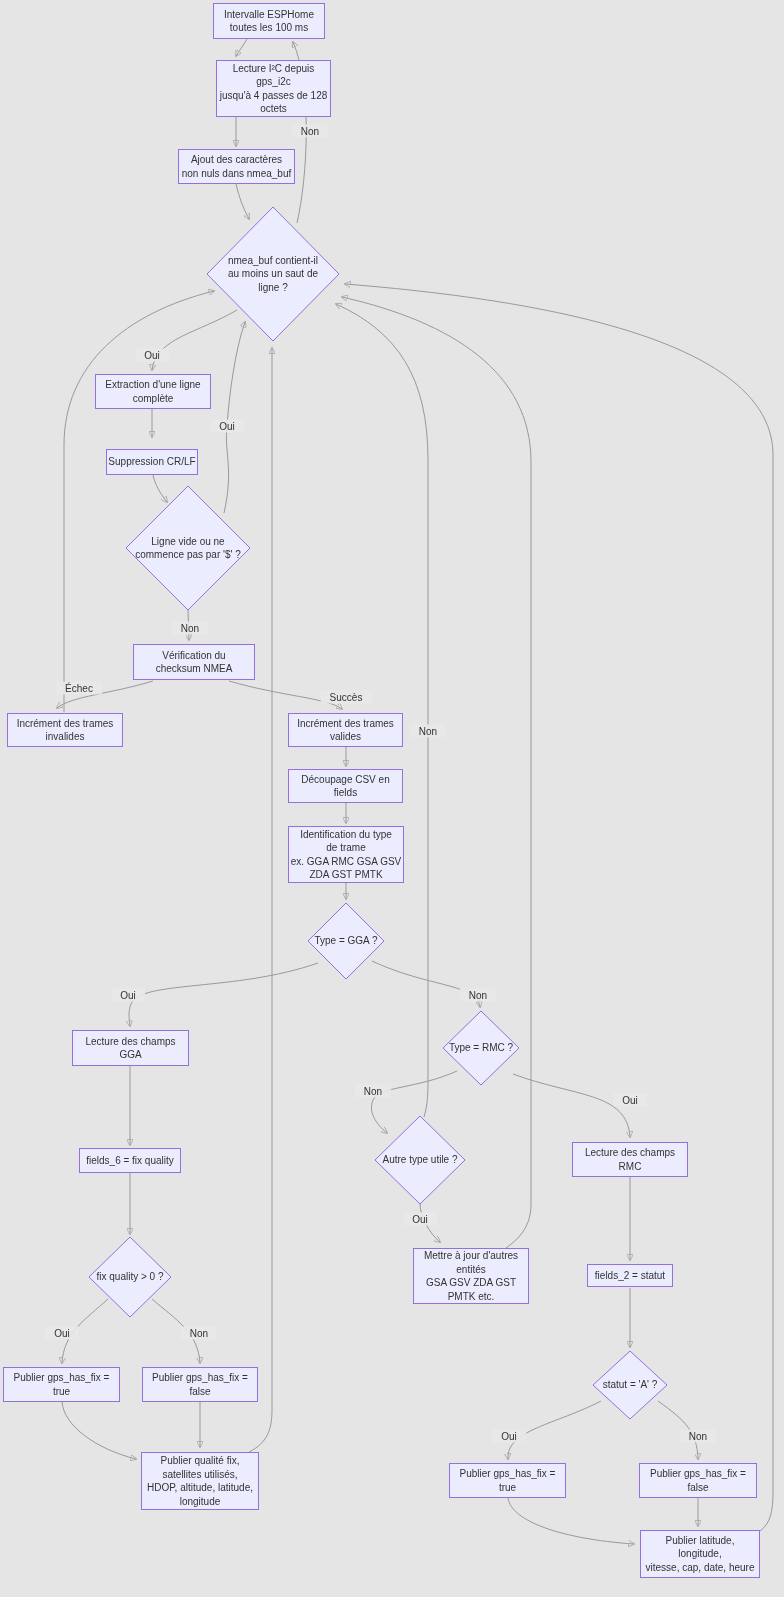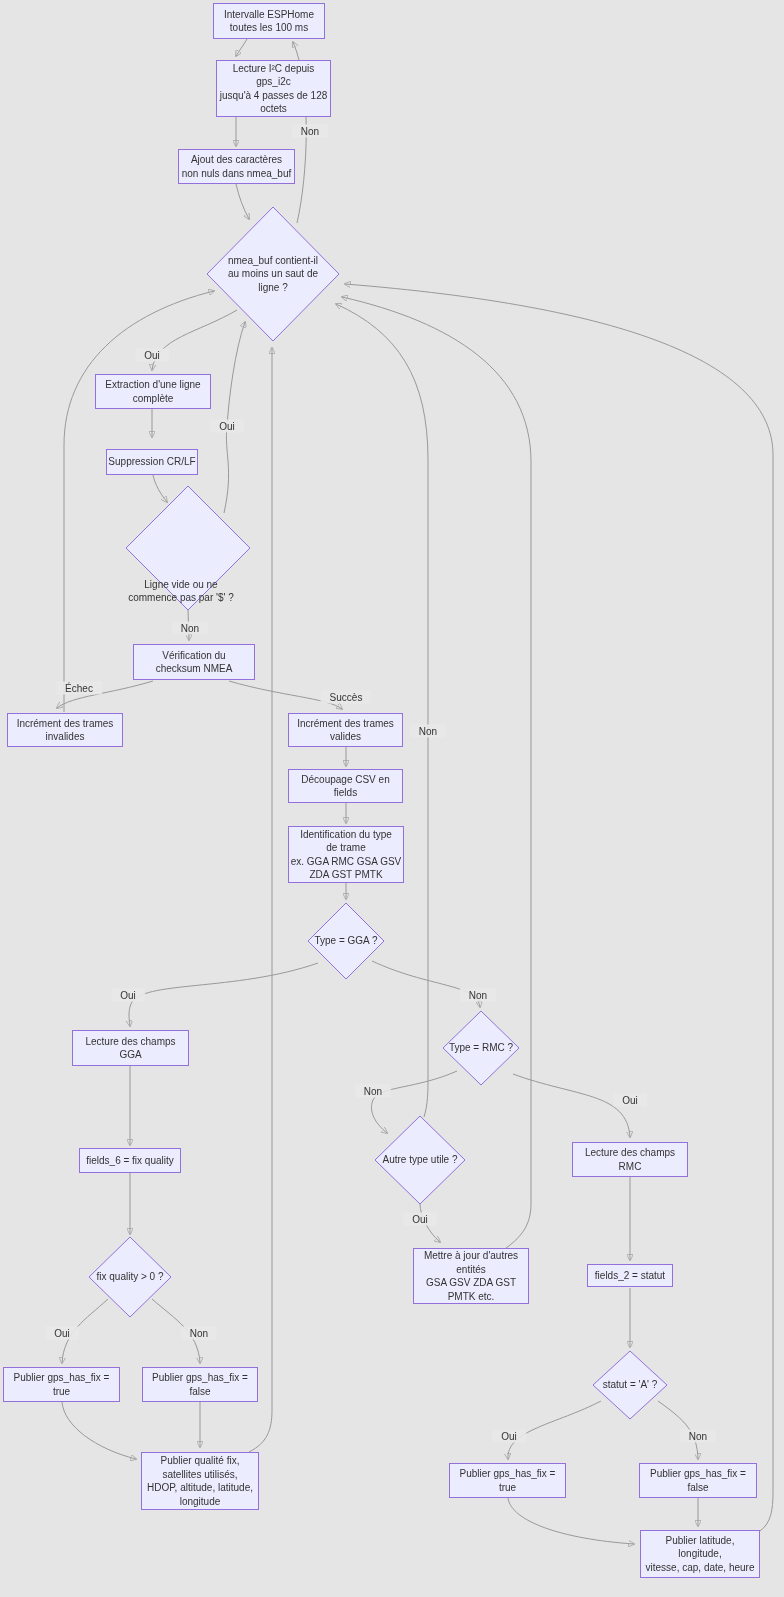--- a/index.html
+++ b/index.html
@@ -131,21 +131,21 @@
 true</div>
   <div class="node" style="left:639px;top:1463px;width:118px;height:35px;">Publier gps_has_fix =
 false</div>
   <div class="node" style="left:640px;top:1530px;width:120px;height:48px;">Publier latitude,
 longitude,
 vitesse, cap, date, heure</div>
 
   <div class="dlabel" style="left:203px;top:253px;width:140px;height:42px;">nmea_buf contient-il
 au moins un saut de
 ligne ?</div>
-  <div class="dlabel" style="left:106px;top:534px;width:150px;height:28px;margin-top:43px;">Ligne vide ou ne
+  <div class="dlabel" style="left:113px;top:534px;width:150px;height:28px;">Ligne vide ou ne
 commence pas par '$' ?</div>
   <div class="dlabel" style="left:301px;top:934px;width:90px;height:14px;">Type = GGA ?</div>
   <div class="dlabel" style="left:85px;top:1270px;width:90px;height:14px;">fix quality &gt; 0 ?</div>
   <div class="dlabel" style="left:436px;top:1041px;width:90px;height:14px;">Type = RMC ?</div>
   <div class="dlabel" style="left:370px;top:1153px;width:100px;height:14px;">Autre type utile ?</div>
   <div class="dlabel" style="left:585px;top:1378px;width:90px;height:14px;">statut = 'A' ?</div>
 
   <div class="elabel" style="left:310px;top:131px;">Non</div>
   <div class="elabel" style="left:152px;top:355px;">Oui</div>
   <div class="elabel" style="left:227px;top:426px;">Oui</div>

